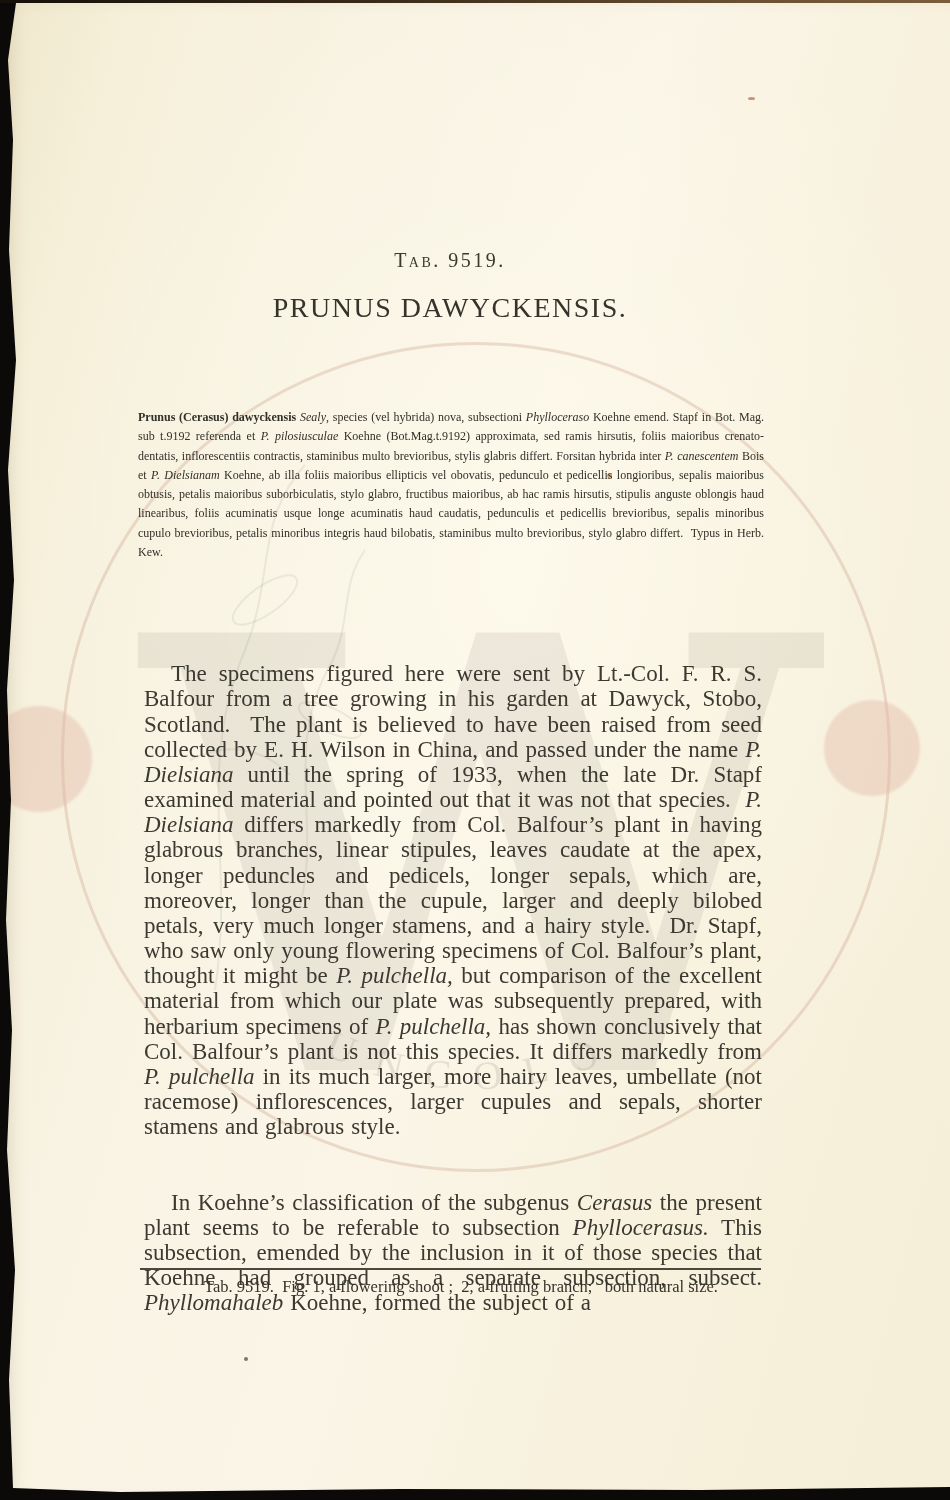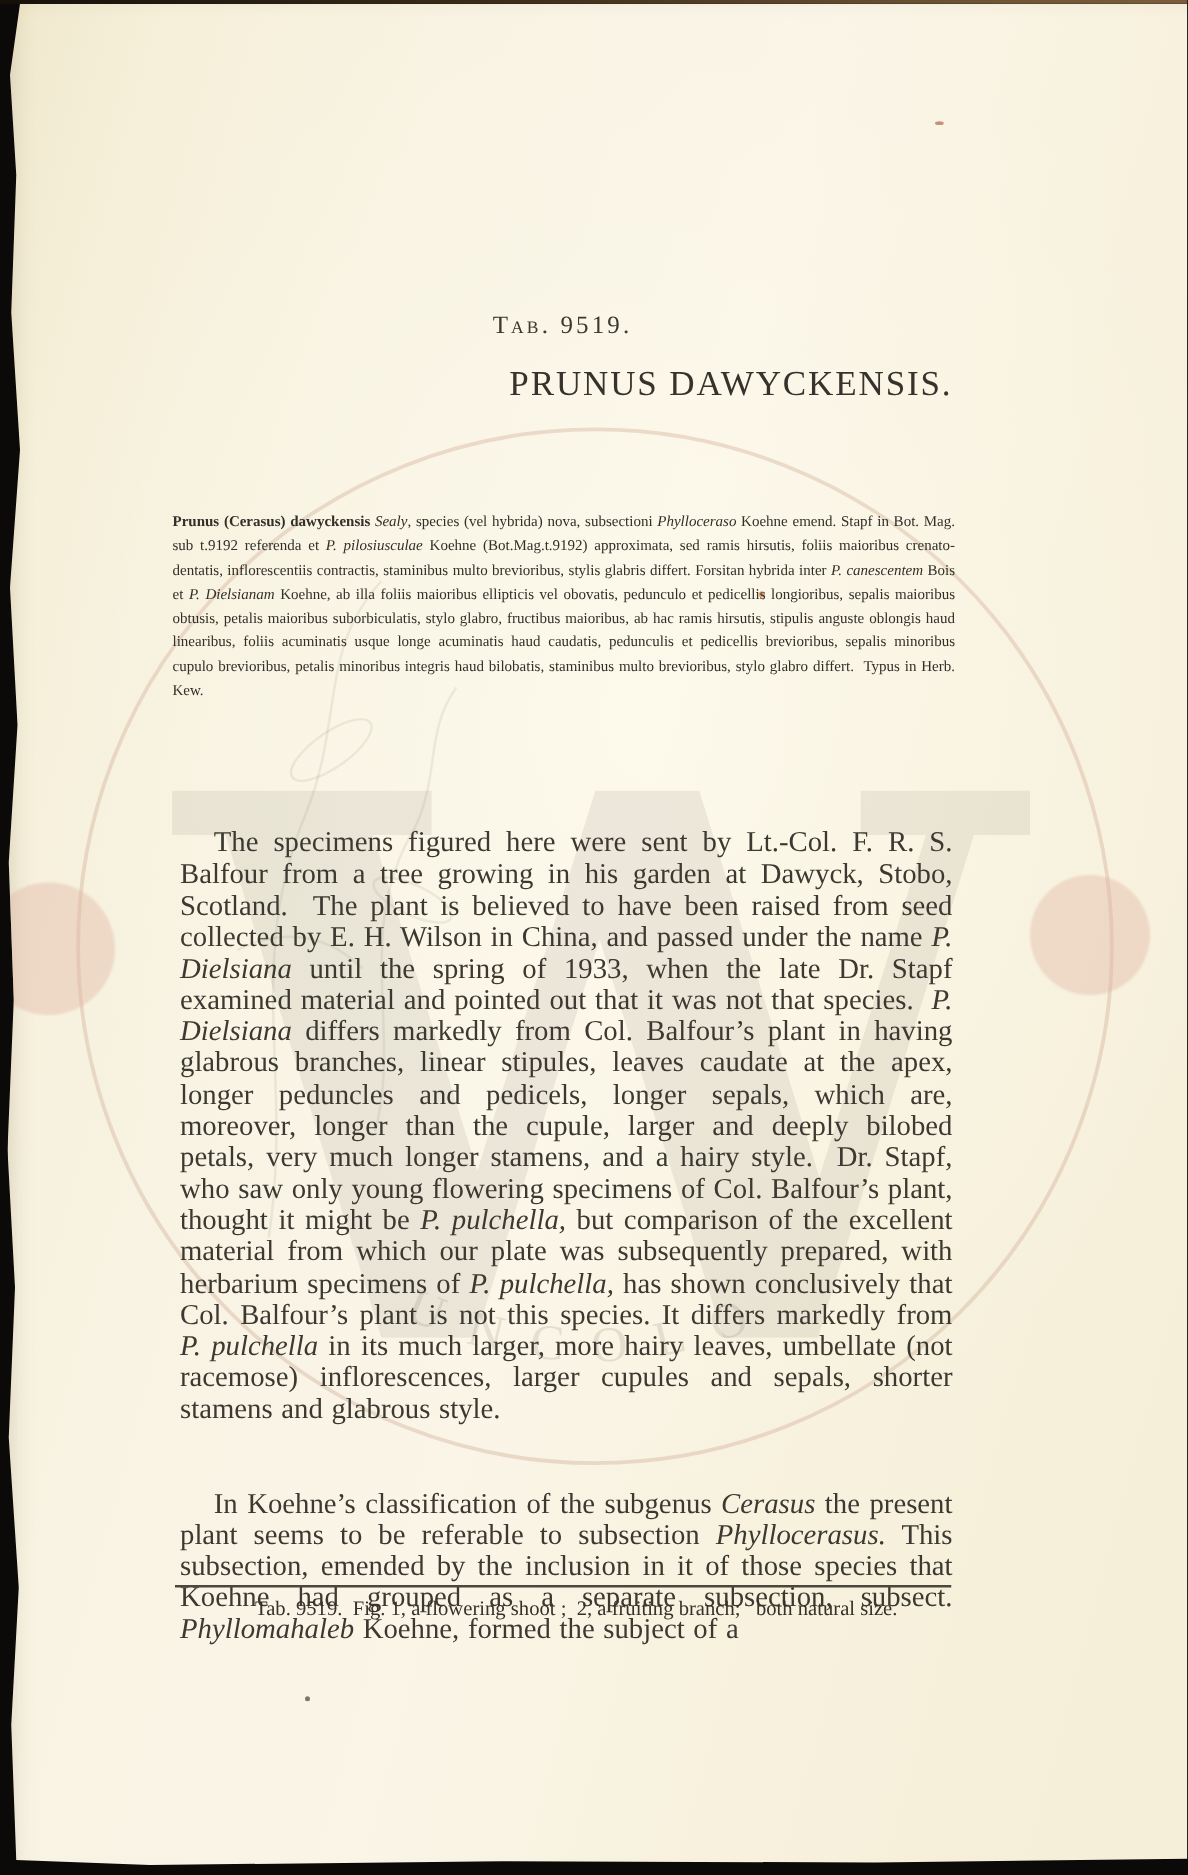--- a/index.html
+++ b/index.html
@@ -77,21 +77,21 @@
   .content-block { position: absolute; z-index: 2; color: #39372e; text-align: center; }
 
   .header-block { left: 138px; top: 249px; width: 624px; text-align: center; }
   .plate {
     font-variant: small-caps;
     font-size: 20px; letter-spacing: 2.5px; color: #3a382f;
   }
   .title {
     margin: 0; margin-top: 20px;
     font-size: 28px; font-weight: normal;
-    letter-spacing: 1.5px; color: #35332b; text-align: right;
+    letter-spacing: 1.5px; color: #35332b;
   }
   .family {
     margin-top: 17px; font-style: italic; font-size: 23px; color: #3a382f;
   }
 
   .diagnosis {
     left: 138px; top: 396px; width: 626px;
     font-size: 12px; line-height: 19.3px;
     text-align: justify; white-space: pre-wrap;
     color: #312f28; word-spacing: 0.04em;

